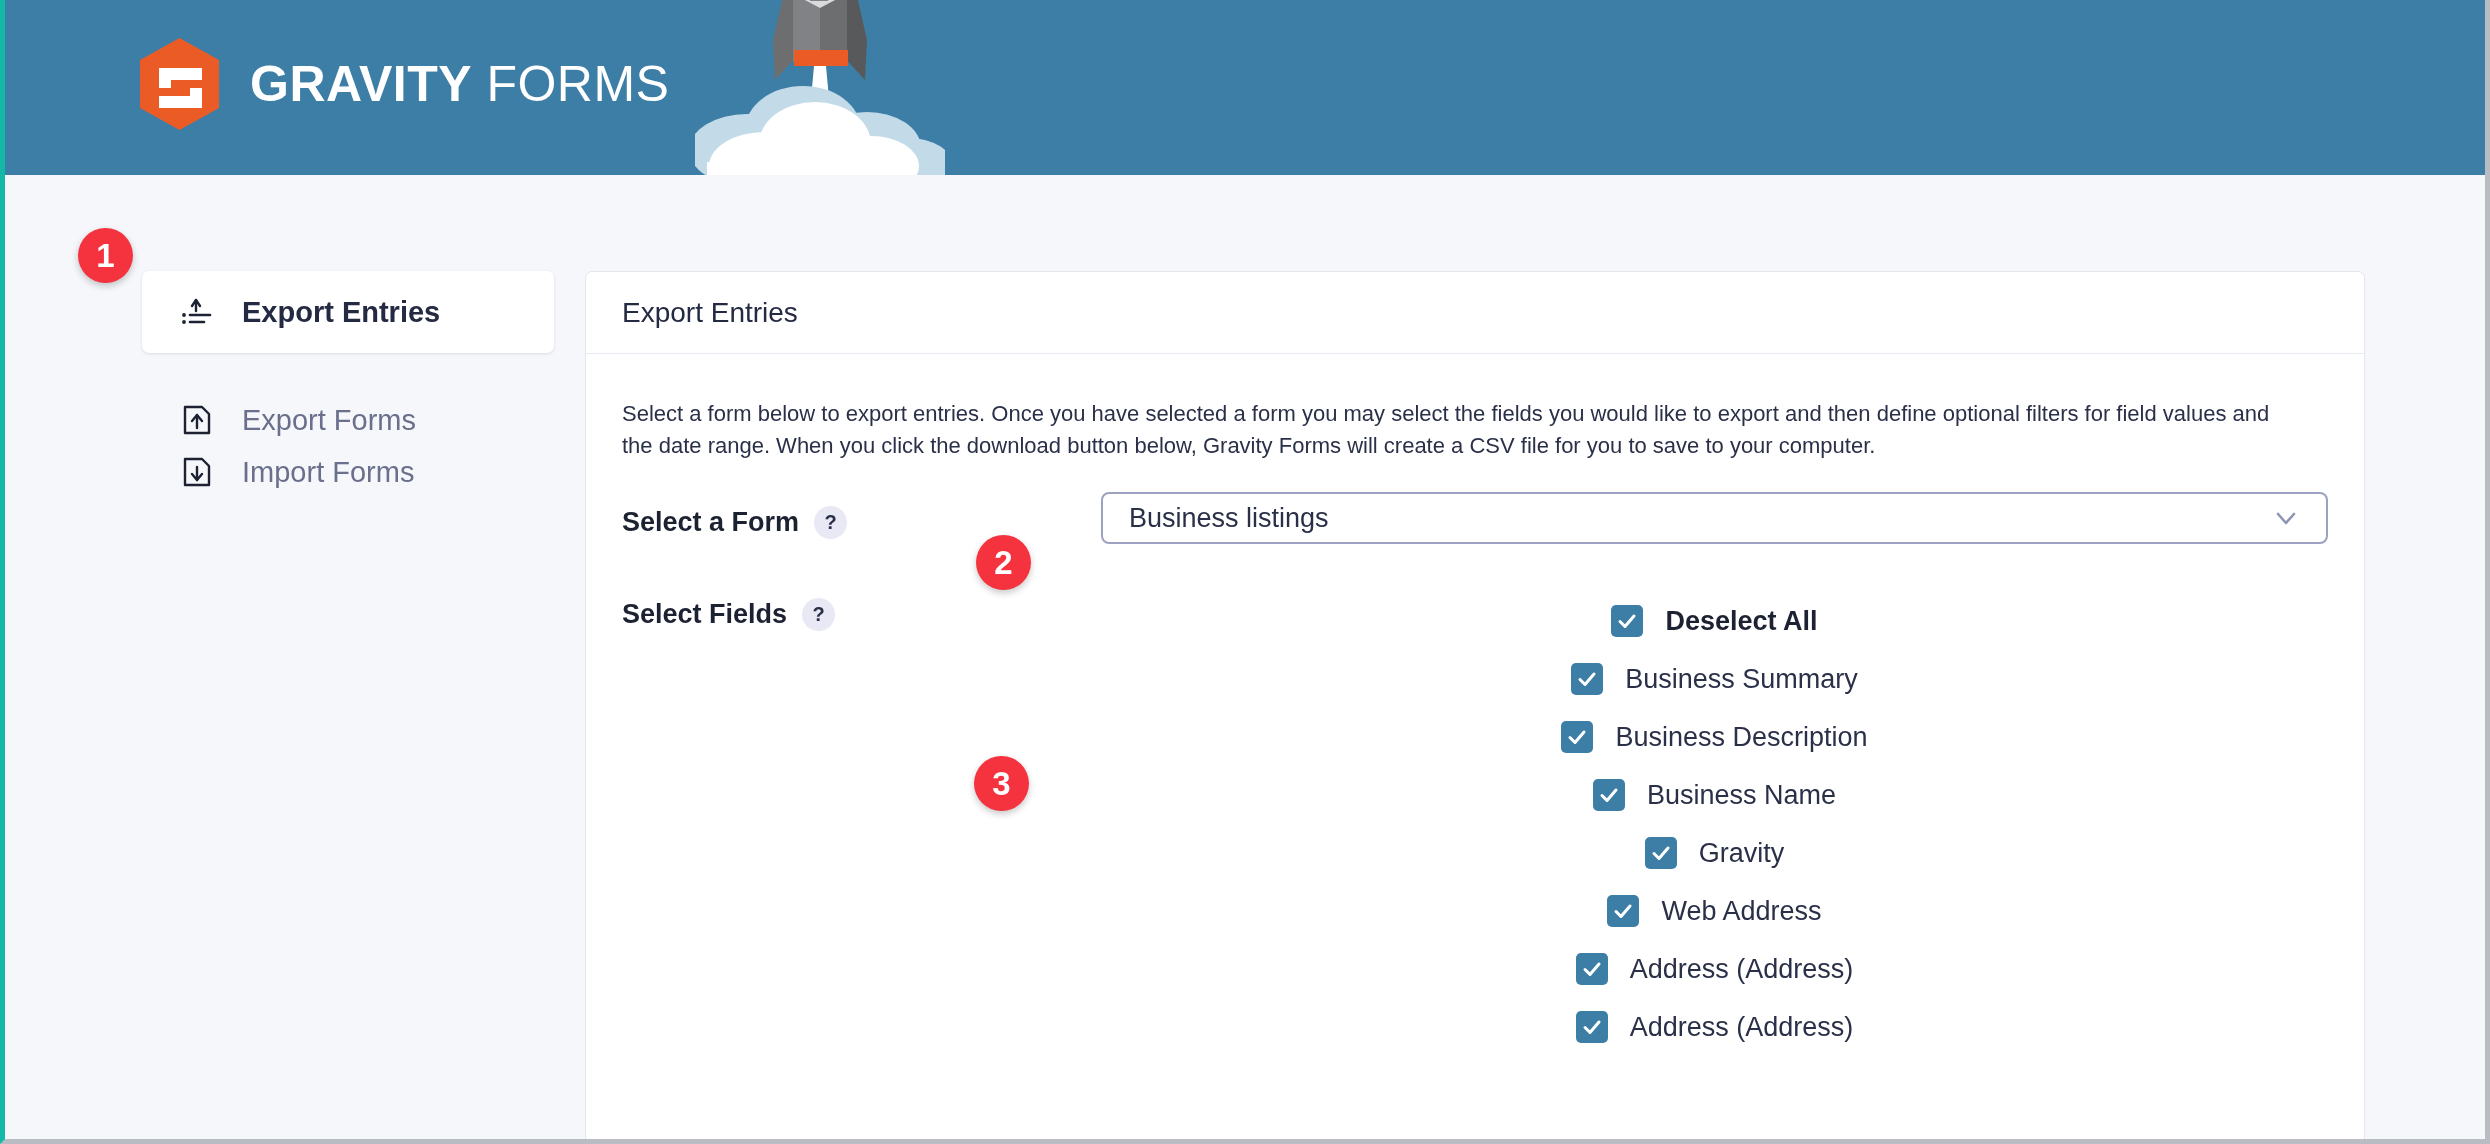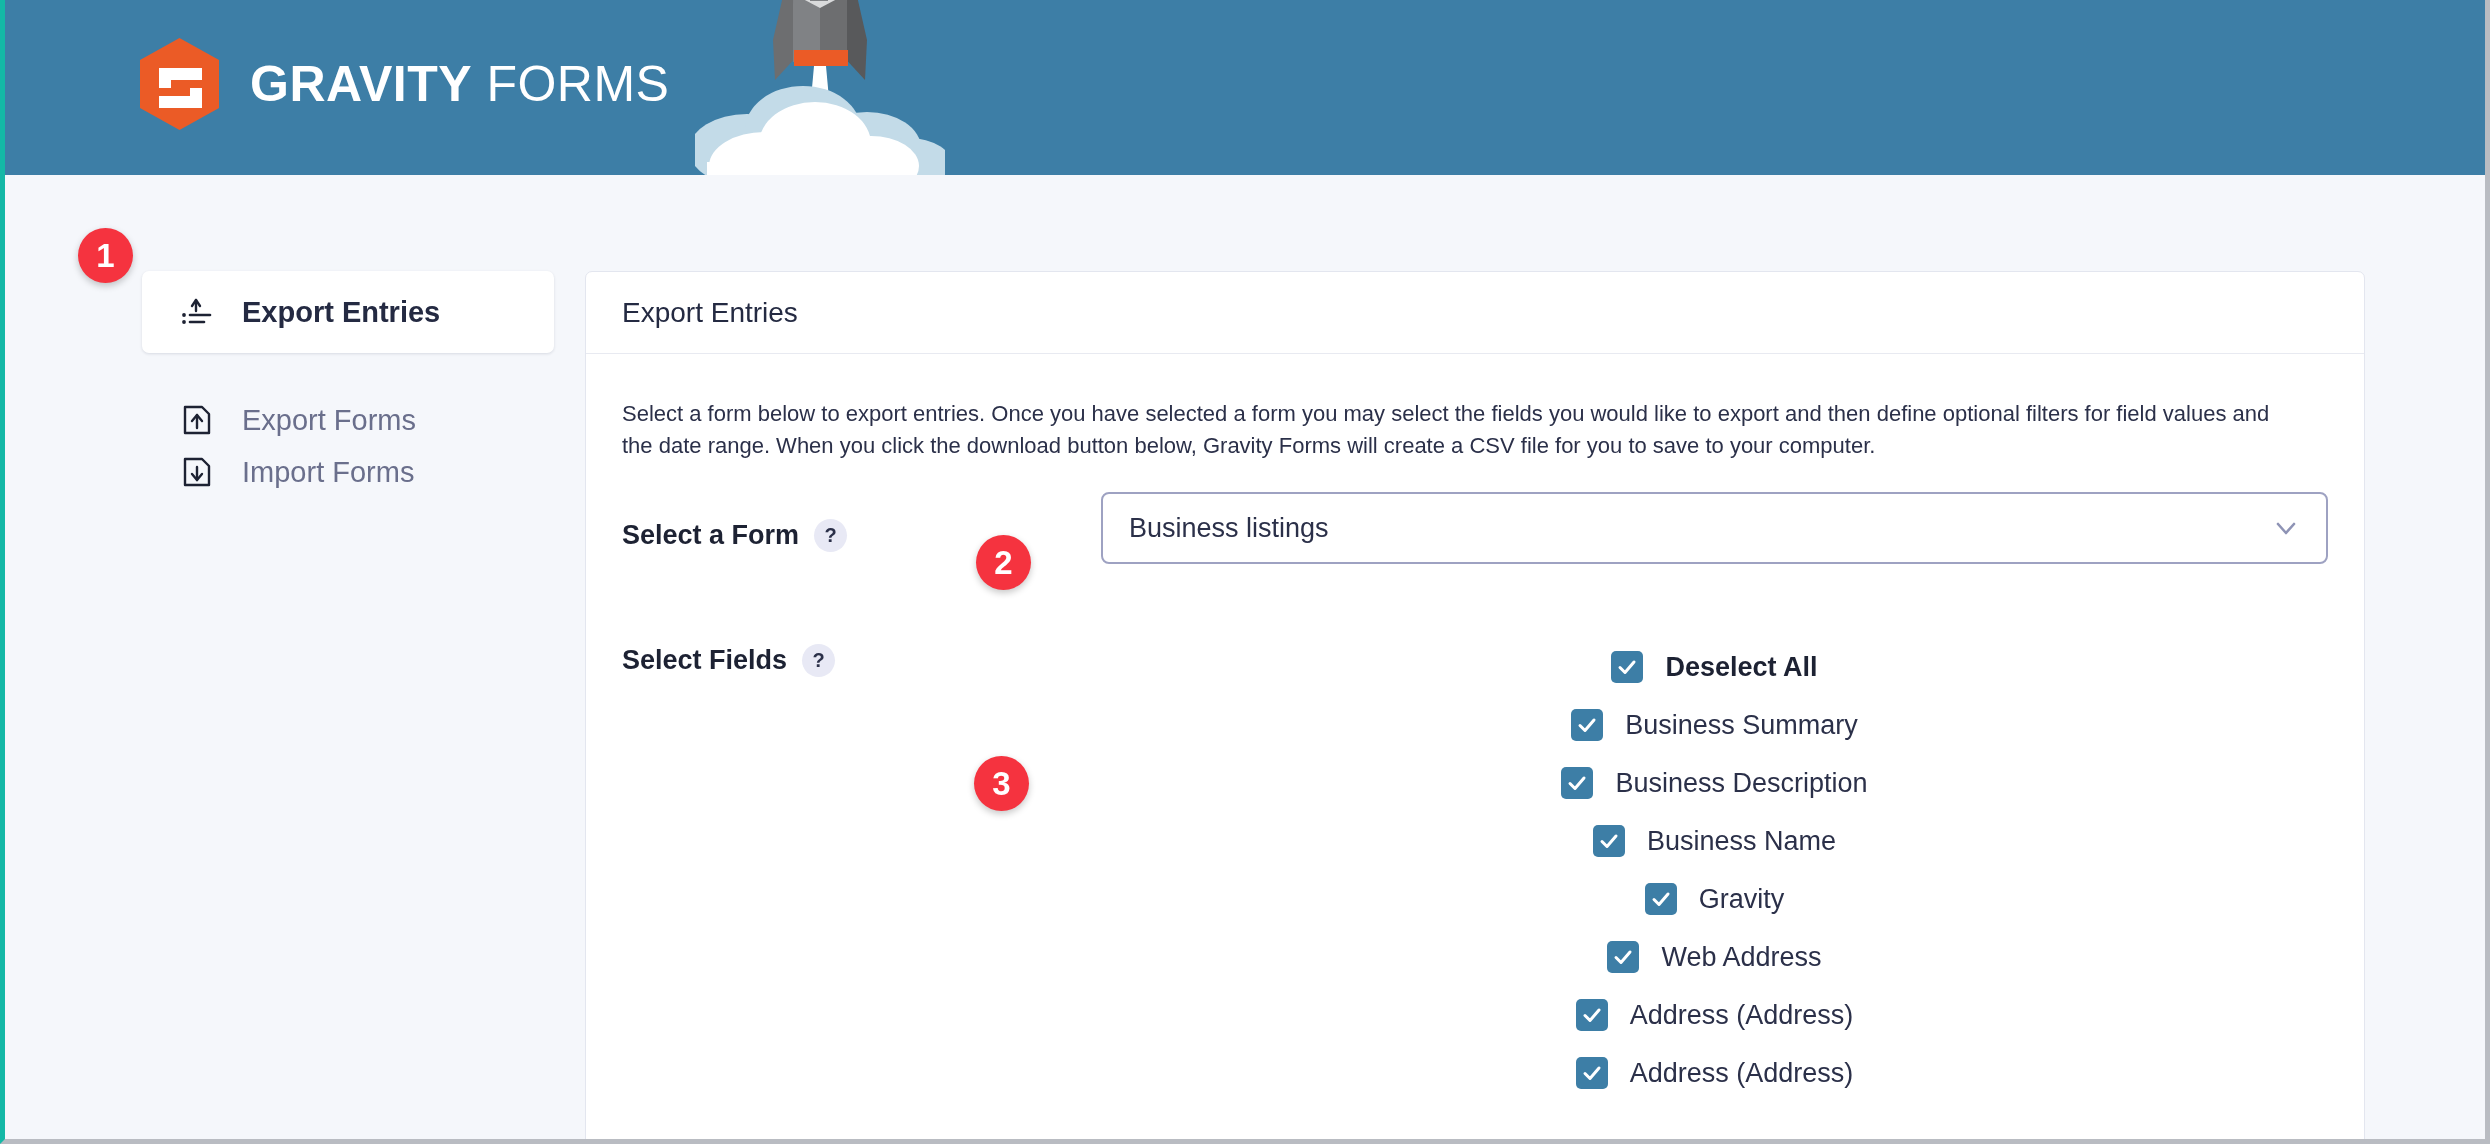--- a/index.html
+++ b/index.html
@@ -112,40 +112,40 @@
   .intro {
     font-size: 22px;
     line-height: 1.44;
     color: #2b3049;
     max-width: 1680px;
     margin-bottom: 31px;
   }
 
   
   .field-row { display: flex; align-items: flex-start; }
-  .field-row.form-row { margin-bottom: 74px; align-items: center; }
+  .field-row.form-row { margin-bottom: 48px; }
 
   .field-label-col { width: 280px; flex: none; padding-top: 14px; display: flex; align-items: center; gap: 15px; }
   .field-label { font-size: 27px; font-weight: 700; color: #1d2233; white-space: nowrap; }
 
   .help-badge {
     width: 33px; height: 33px; flex: none;
     border-radius: 50%;
     background: #e8e9f5;
     color: #2b3049;
     font-size: 20px; font-weight: 700;
     display: flex; align-items: center; justify-content: center;
     cursor: pointer;
   }
 
   .field-input-col { flex: 1; padding-left: 199px; }
 
   .select-box {
     position: relative;
-    height: 72px;
+    height: 52px;
     border: 2px solid #9ea2c2;
     border-radius: 8px;
     background: #fff;
     display: flex;
     align-items: center;
     padding: 0 26px;
     cursor: pointer;
   }
   .select-value { font-size: 27px; color: #2b3049; }
   .chev { position: absolute; right: 26px; top: 50%; transform: translateY(-50%); width: 28px; height: 28px; }

